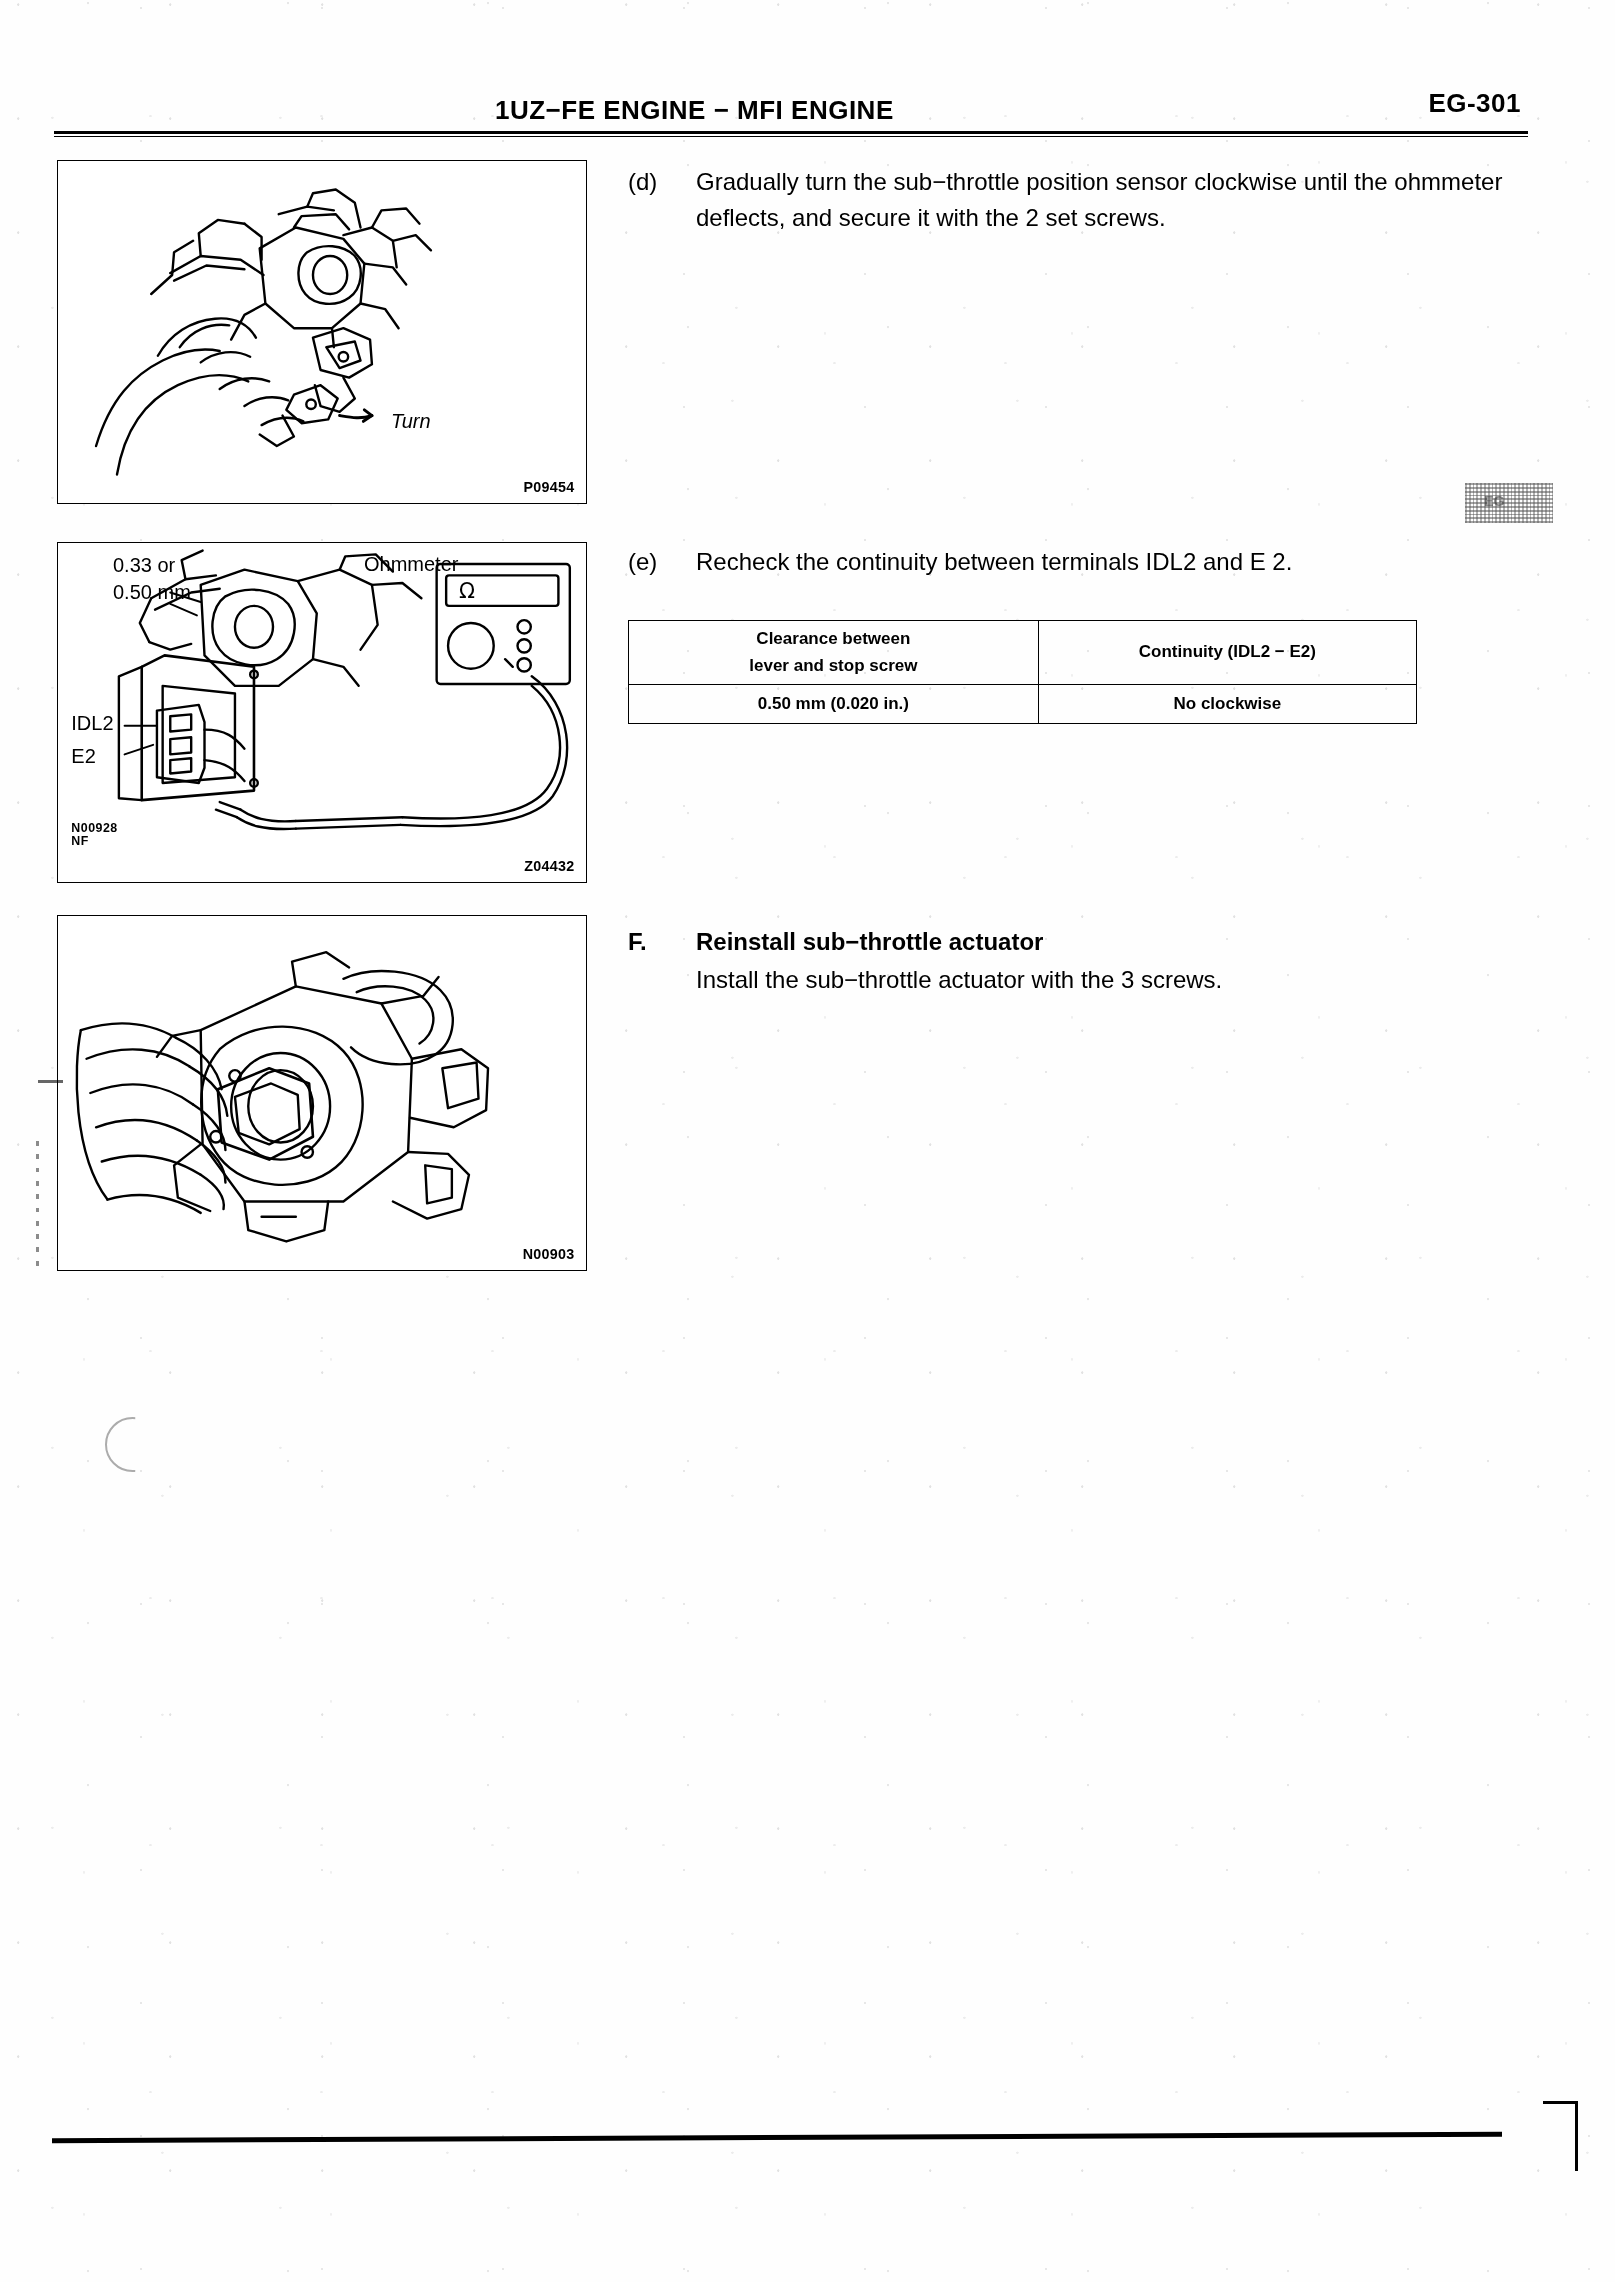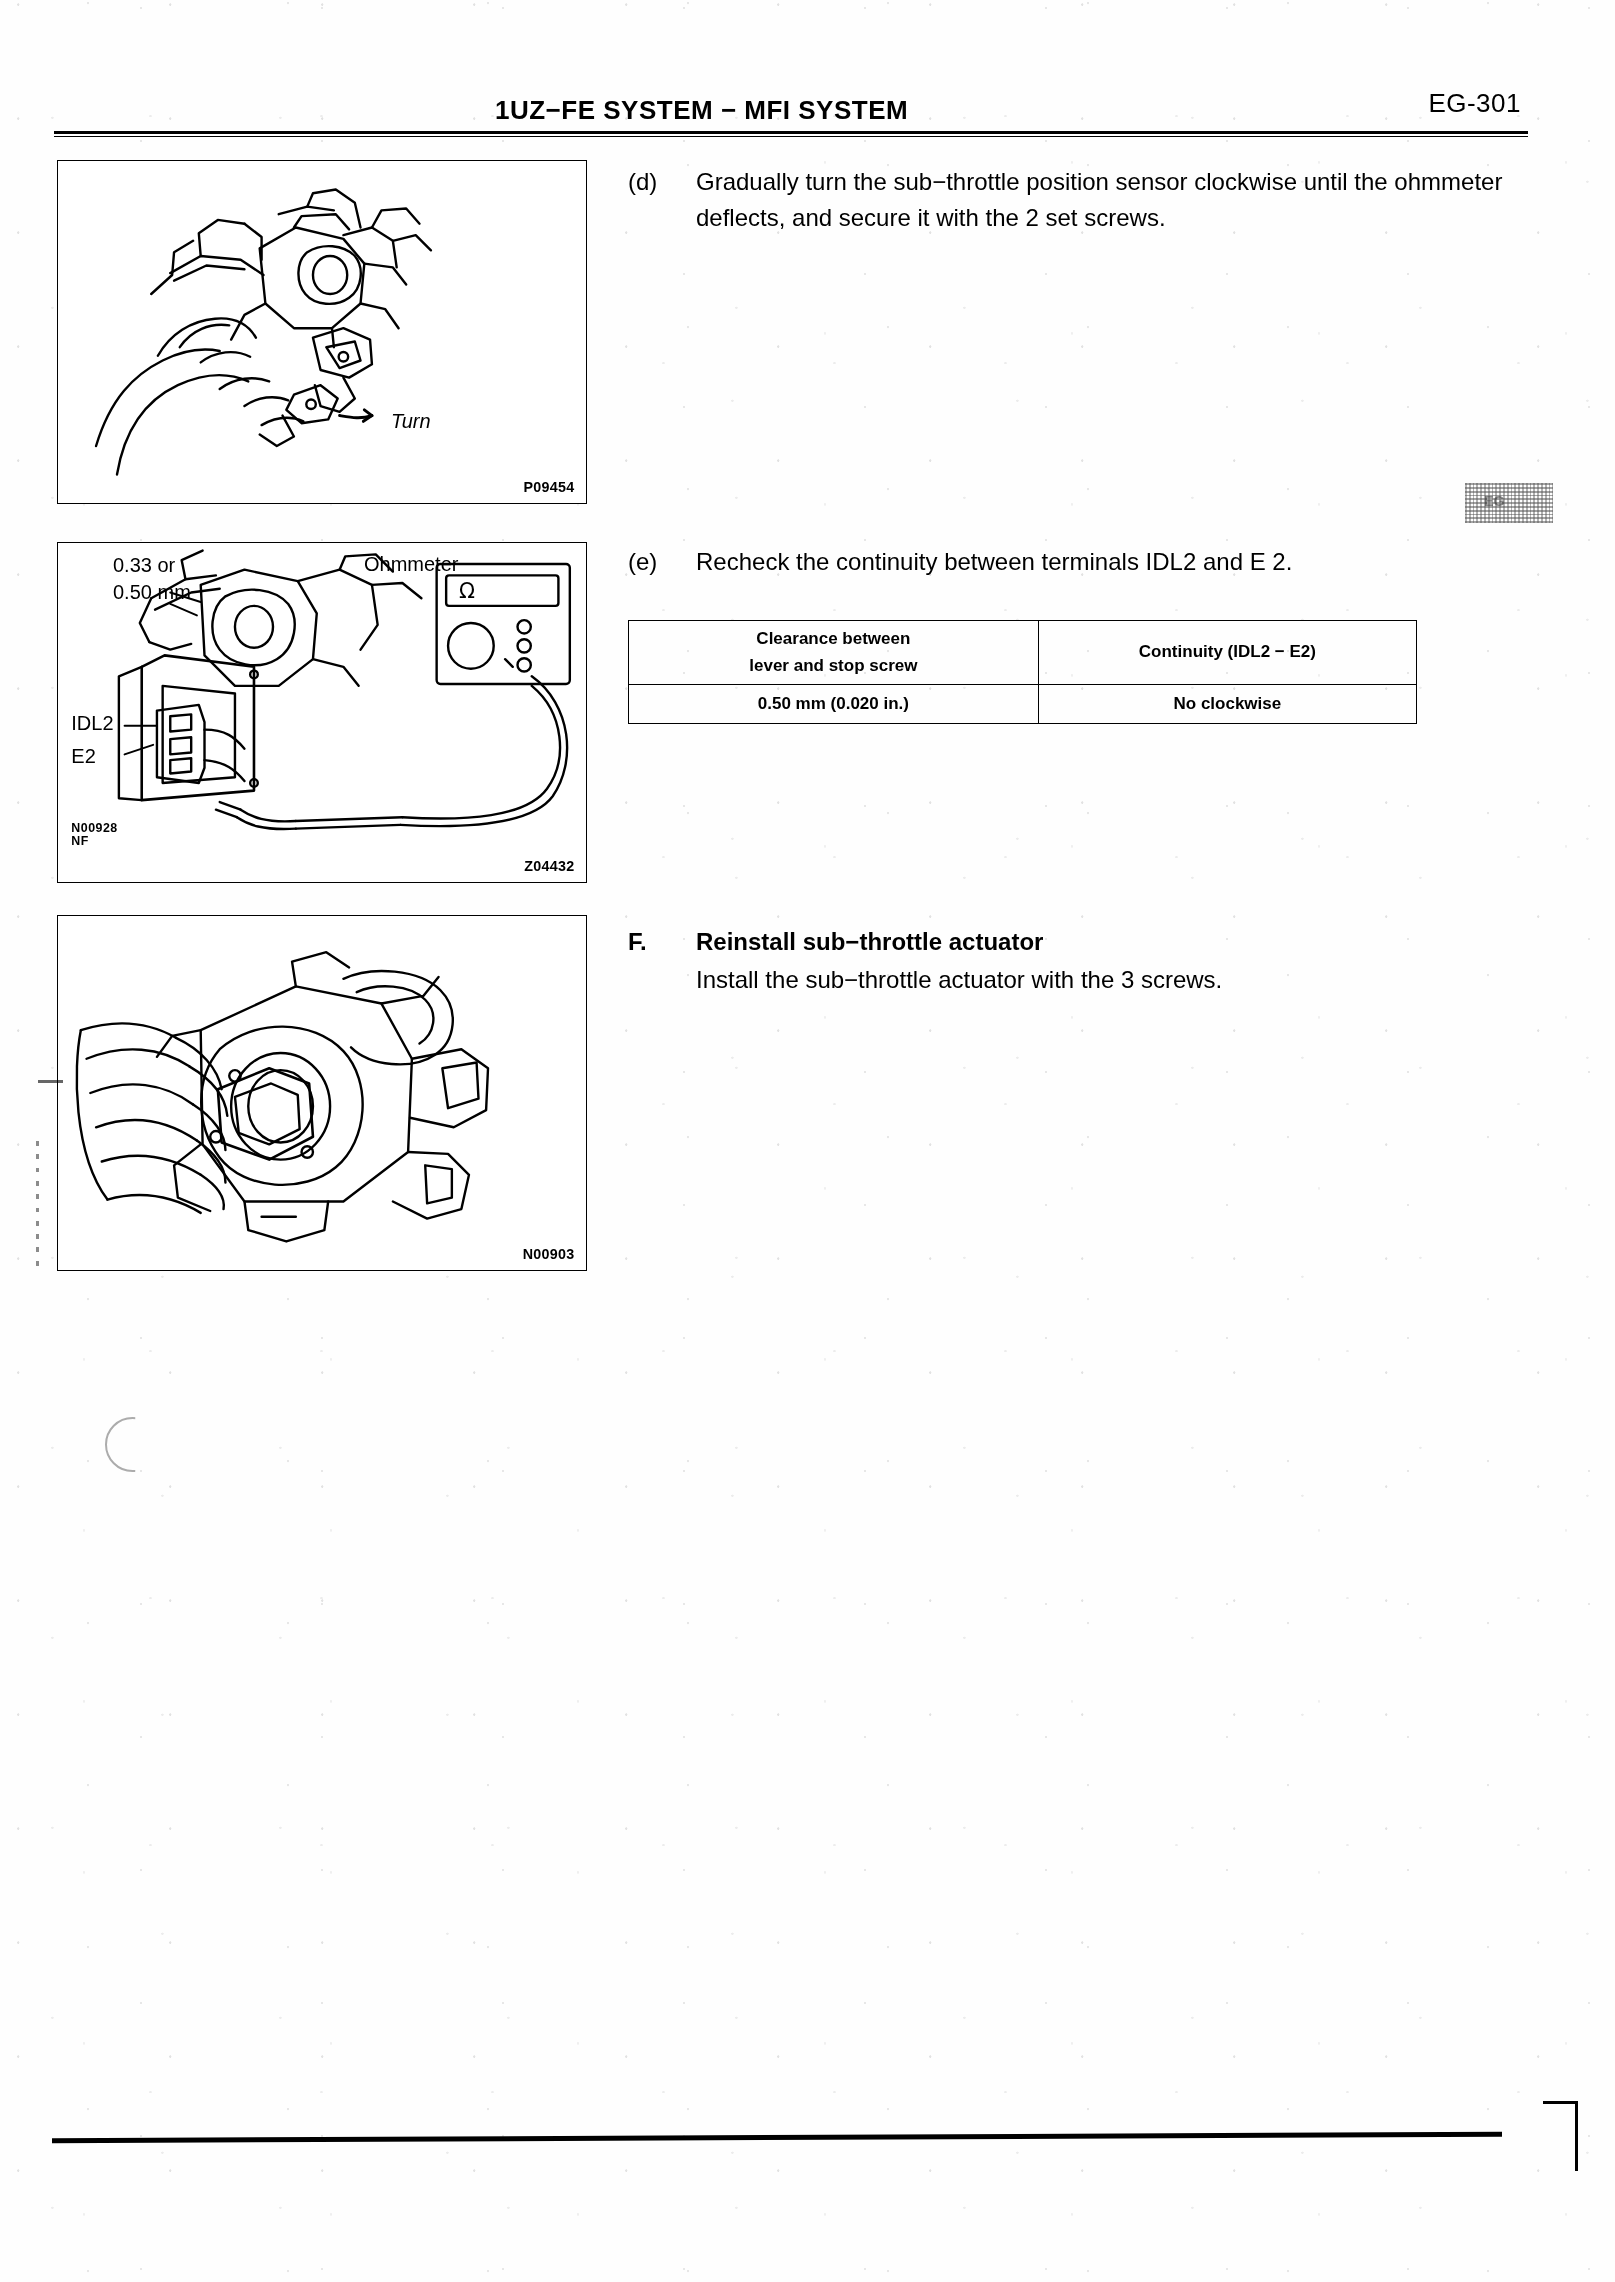--- a/index.html
+++ b/index.html
@@ -52,21 +52,21 @@
     font-size: 26px;
     font-weight: bold;
     letter-spacing: 0.5px;
     white-space: nowrap;
   }
   .header-page {
     position: absolute;
     right: 95px;
     top: 88px;
     font-size: 26px;
-    font-weight: normal;
+    font-weight: bold;
     letter-spacing: 0.5px;
   }
   .header-rule {
     position: absolute;
     left: 54px;
     right: 88px;
     top: 131px;
     height: 2.9px;
     background: #000;
   }
@@ -230,21 +230,21 @@
   }
 </style>
 </head>
 <body>
 
 <div class="page">
 
   <div class="noise"></div>
 
   <div class="header"></div>
-  <div class="header-title">1UZ−FE SYSTEM − MFI SYSTEM</div>
+  <div class="header-title">1UZ−FE ENGINE − MFI ENGINE</div>
   <div class="header-page">EG-301</div>
   <div class="header-rule"></div>
   <div class="header-rule2"></div>
 
   <div class="figbox fig1">
     <svg class="art" viewBox="0 0 555 360" preserveAspectRatio="none">
       <g fill="none" stroke="#000" stroke-width="2.4" stroke-linecap="round" stroke-linejoin="round">
 
         <path d="M40 300 C55 250 80 225 110 210 C130 200 150 196 170 200"></path>
         <path d="M62 330 C70 282 92 252 126 236 C152 224 178 222 200 232"></path>

